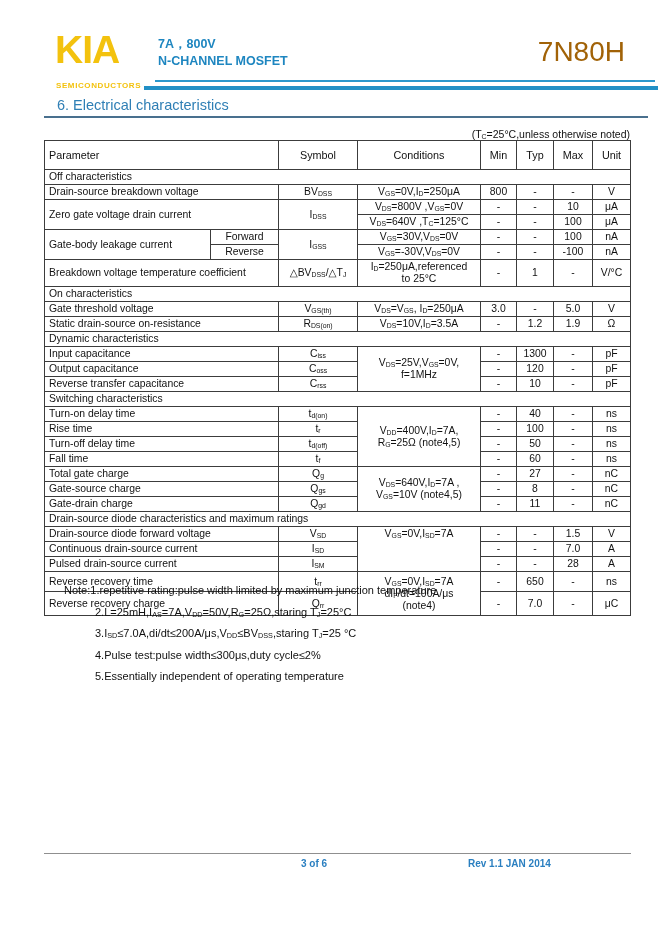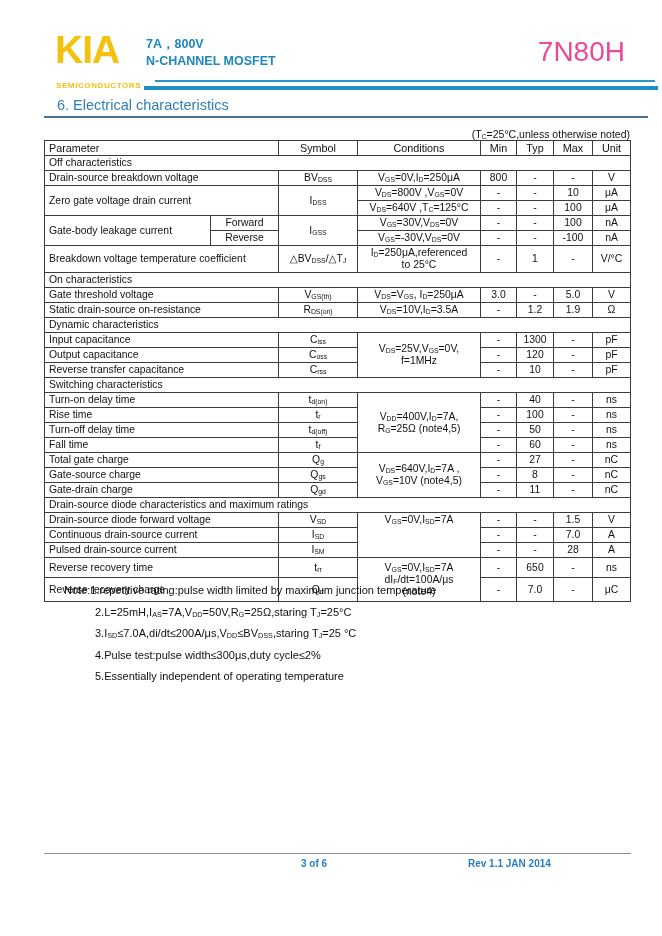--- a/index.html
+++ b/index.html
@@ -11,26 +11,26 @@
   
   .brand-name {
     position:absolute; left:55px; top:28px;
     font-size:39px; font-weight:bold; letter-spacing:-1px; color:#f3c20e;
   }
   .brand-sub {
     position:absolute; left:56px; top:81px;
     font-size:8px; font-weight:bold; letter-spacing:0.6px; color:#f3c20e;
   }
   .subtitle {
-    position:absolute; left:146px; top:36px;
+    position:absolute; left:158px; top:36px;
     font-size:12.5px; font-weight:bold; line-height:17px; color:#1e86c0;
   }
   .part-number {
     position:absolute; right:37px; top:36px;
-    font-size:28px; font-weight:400; color:#ec4899;
+    font-size:28px; font-weight:400; color:#a16207;
   }
   .rule-thin  { position:absolute; left:155px; top:80px; width:500px; height:2px; background:#2a97cc; }
   .rule-thick { position:absolute; left:144px; top:86px; width:514px; height:4px; background:#2190c6; }
   .section-title {
     position:absolute; left:57px; top:97px;
     font-size:14.5px; color:#2f7fb5;
   }
   .section-rule { position:absolute; left:44px; top:116px; width:604px; height:2px; background:#49708e; }
   .table-caption {
     position:absolute; left:350px; top:128px; width:280px;
@@ -39,21 +39,21 @@
   
   table.ec {
     position:absolute; left:44px; top:140px; width:587px;
     border-collapse:collapse; table-layout:fixed;
     font-size:10.4px; line-height:12px; color:#111;
   }
   table.ec th, table.ec td {
     border:1px solid #3c3c3c; padding:1px 2px; height:13.5px;
     text-align:center; vertical-align:middle; overflow:hidden;
   }
-  table.ec th { font-weight:normal; font-size:10.8px; height:15px; }
+  table.ec th { font-weight:normal; font-size:10.8px; height:29px; }
   table.ec th.param, table.ec td.param { text-align:left; padding-left:4px; }
   table.ec td.section { text-align:left; padding-left:4px; }
   table.ec td.cond.top { vertical-align:top; }
   sub { font-size:0.66em; vertical-align:-0.18em; line-height:0; }
   
   .notes { position:absolute; left:64px; top:584px; font-size:11px; color:#111; }
   .note-line { margin-bottom:9.5px; }
   .note-line.indent { margin-left:31px; }
   
   .footer-rule { position:absolute; left:44px; top:853px; width:587px; height:1px; background:#8f8f8f; }

